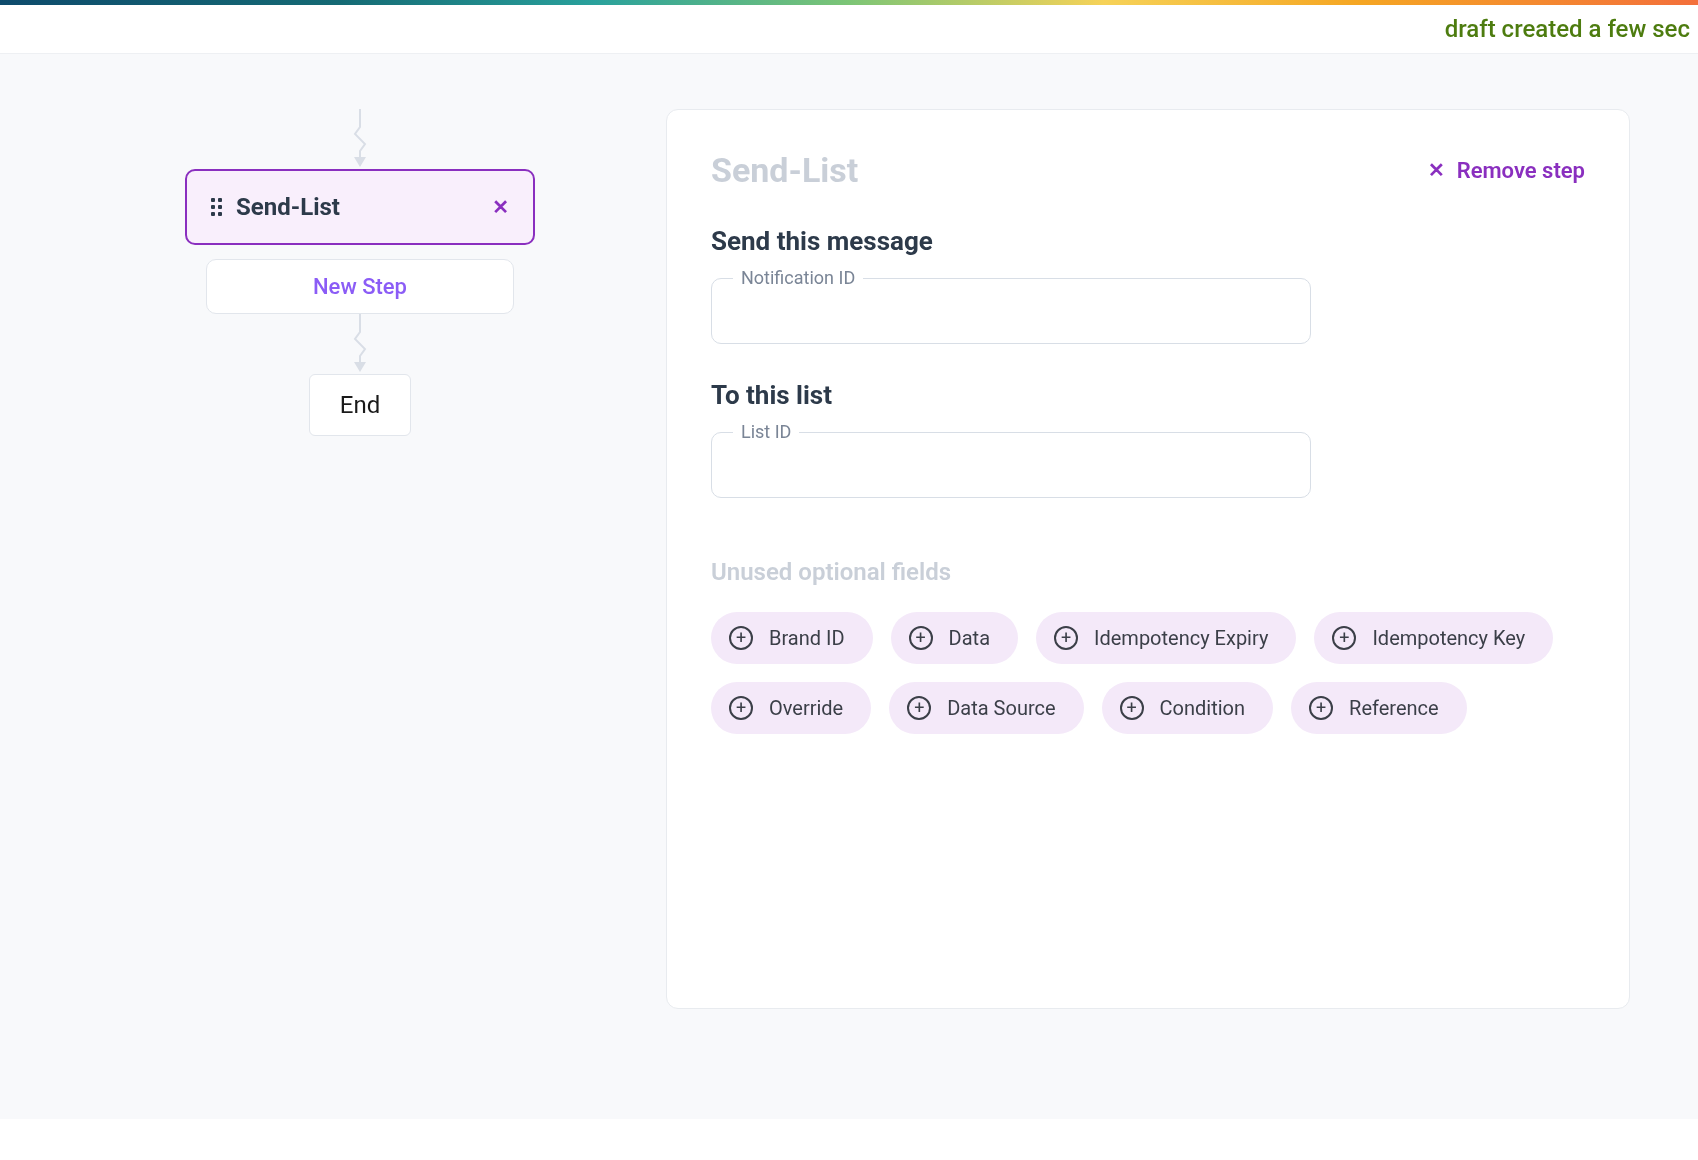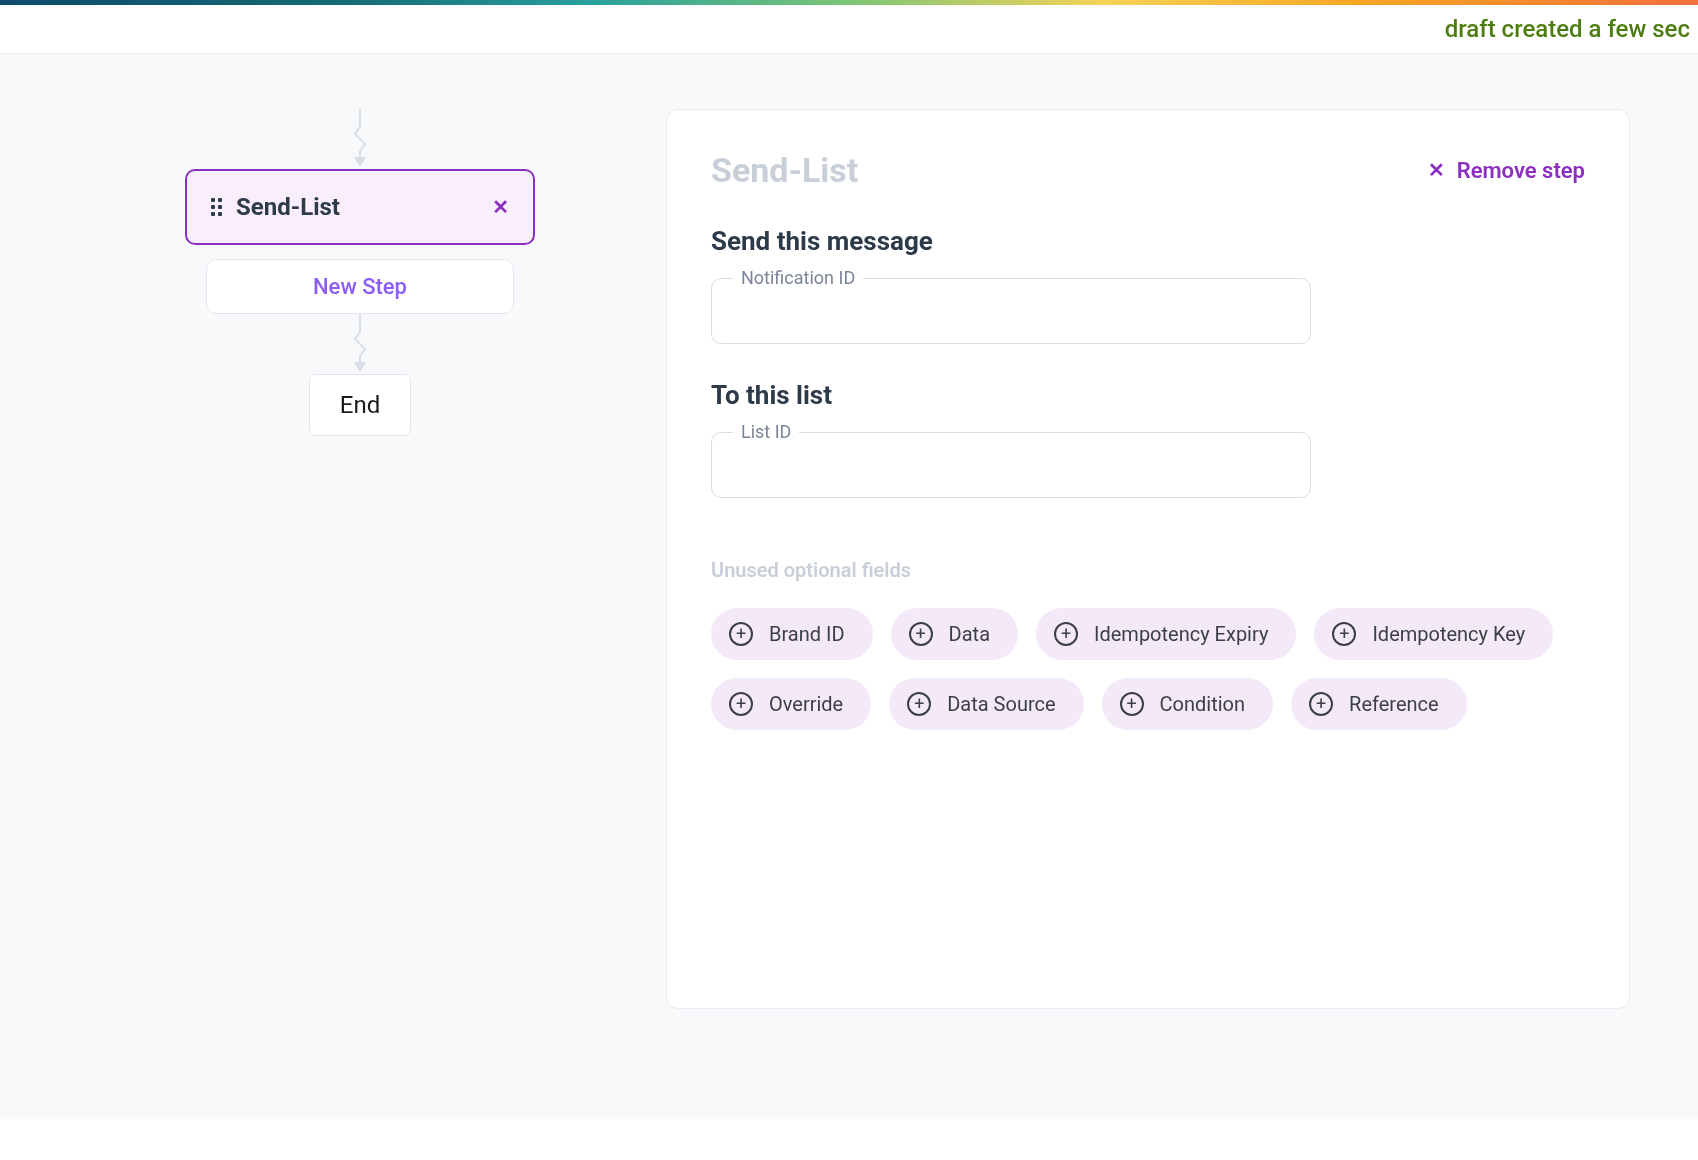--- a/index.html
+++ b/index.html
@@ -145,21 +145,21 @@
   .text-field {
     width: 600px;
     height: 66px;
     border:1px solid #d8dee6;
     border-radius:10px;
     background:#fff;
     font-size:20px;
     padding: 0 20px;
     outline:none;
   }
-  .opt-title { font-size:20px; font-weight:600; color:#c9cfd8; margin-top:60px; margin-bottom:26px; }
+  .opt-title { font-size:24px; font-weight:600; color:#c9cfd8; margin-top:60px; margin-bottom:26px; }
   .chips { display:flex; flex-wrap:wrap; gap:18px; }
   .chip {
     background:#f4e9f9;
     border-radius:999px;
     padding:14px 28px 14px 18px;
     display:flex; align-items:center; gap:16px;
     font-size:20px; color:#3b3f48;
     cursor:pointer;
   }
   .chip .plus {

